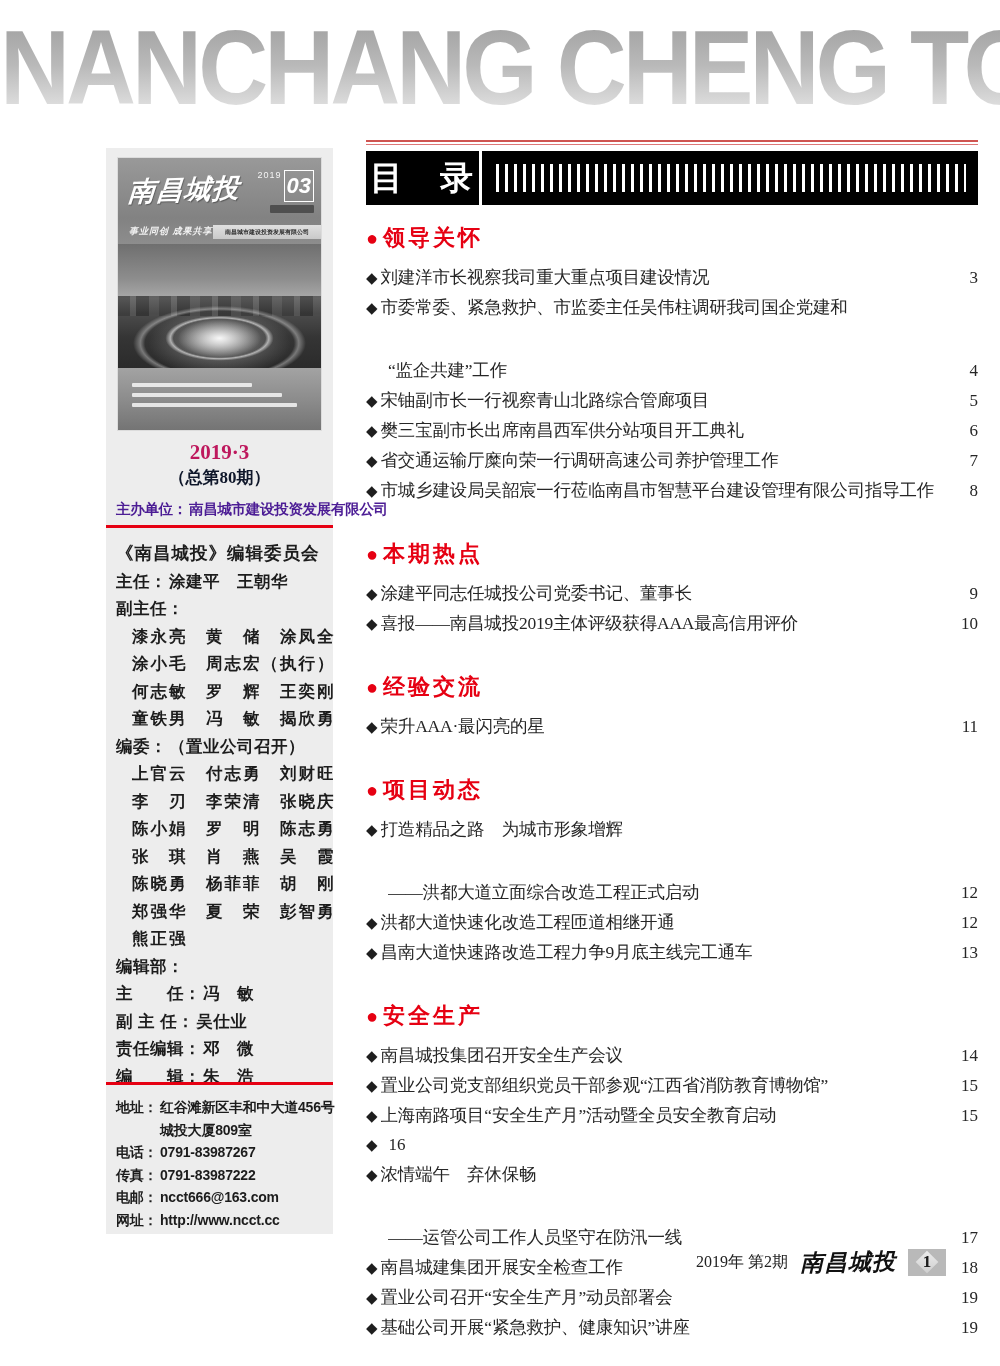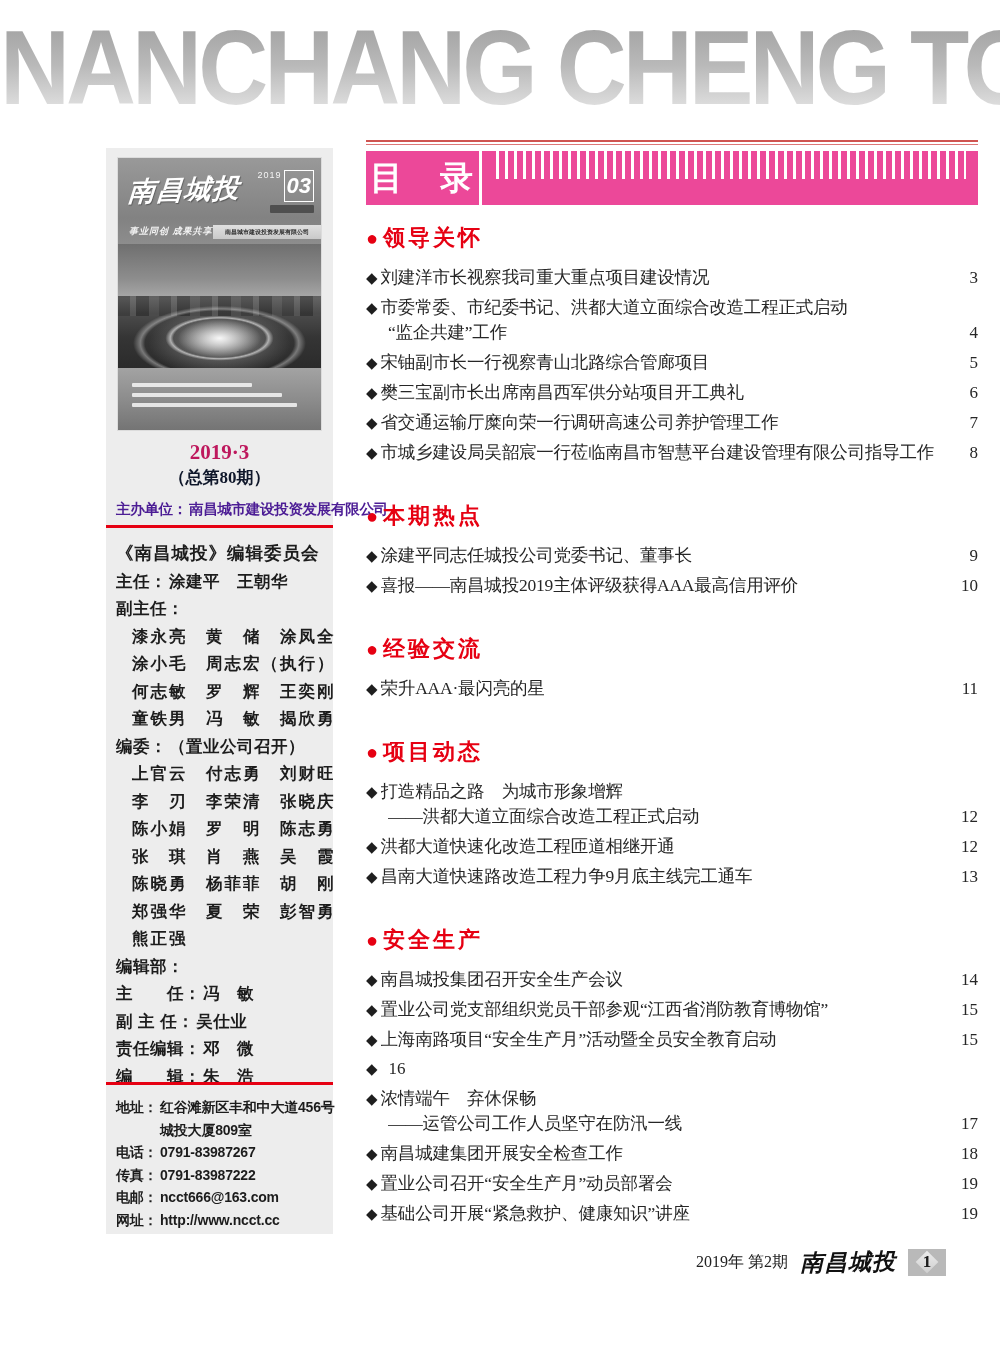--- a/index.html
+++ b/index.html
@@ -78,39 +78,39 @@
   .c-label { margin-right:2px; }
 
   .contact { position:absolute; left:10px; top:948px; width:212px; color:#1c1c1c;
      font-weight:bold; }
   .k-row { line-height:22.5px; font-size:14px; white-space:nowrap; letter-spacing:-.2px; }
   .k-label { display:inline-block; min-width:44px; }
 
   
   .main { position:absolute; left:366px; top:140px; width:612px; }
   .top-rule { height:5px; border-top:2px solid #cf5450; border-bottom:1px solid #d77; margin-bottom:6px; }
-  .banner { height:54px; background:#ec4899; display:flex; }
+  .banner { height:54px; background:#000000; display:flex; align-items:center; }
   .banner-title { width:116px; flex:none; text-align:center; color:#fff; font-weight:bold;
      font-size:33px; letter-spacing:2px; border-right:3px solid #fff; line-height:54px;
      white-space:nowrap; }
   .ticks { flex:1; height:28px; margin:0 12px 0 14px;
      background:repeating-linear-gradient(90deg,#fff 0 3px, rgba(255,255,255,0) 3px 9px); }
 
   .sec-head { display:flex; align-items:center; margin-top:18px; height:30px; margin-bottom:12px; }
   .toc-section:first-child .sec-head { margin-top:18px; }
   .toc-section + .toc-section .sec-head { margin-top:36px; }
   .dot { color:#e60012; font-size:20px; margin-right:5px; line-height:1; }
   .sec-label { color:#e60012; font-weight:bold; font-size:22px; letter-spacing:3px; }
 
   .toc-item { margin-bottom:5px; font-family:"Liberation Serif", serif; color:#262626; }
   .row { display:flex; align-items:baseline; line-height:24px; font-size:17.5px;
      white-space:nowrap; }
   .diamond { flex:none; font-size:15px; margin-right:3px; color:#1e1e1e; }
   .ttl { flex:1 1 auto; min-width:0; overflow:hidden; letter-spacing:-.2px; }
-  .row.cont { padding-left:22px; }
+  .row.cont { padding-left:22px;margin-top:38px; }
   .pg { flex:none; font-size:17px; padding-left:8px; color:#262626; }
 
   
   .footer { position:absolute; top:1246px; left:366px; width:612px; height:32px;
      display:flex; justify-content:flex-end; align-items:center; gap:12px; padding-right:32px; }
   .f-issue { font-family:"Liberation Serif", serif; font-size:16px; color:#222; }
   .f-brand { font-family:"Liberation Serif", serif; font-weight:bold; font-style:italic;
      font-size:23px; color:#111; transform:rotate(-1deg); letter-spacing:1px; }
   .pgbox { position:relative; width:38px; height:27px; background:#b9b9b9; flex:none; }
   .pgbox .dia { position:absolute; inset:0; margin:auto; width:16px; height:16px;
@@ -205,21 +205,21 @@
           <div class="toc-item">
             <div class="row">
               <span class="diamond">◆</span>
               <span class="ttl">刘建洋市长视察我司重大重点项目建设情况</span>
               <span class="pg">3</span>
             </div>
           </div>
           <div class="toc-item">
             <div class="row">
               <span class="diamond">◆</span>
-              <span class="ttl">市委常委、市纪委书记、洪都大道立面综合改造工程正式启动</span>
+              <span class="ttl">市委常委、紧急救护、市监委主任吴伟柱调研我司国企党建和</span>
             </div>
             <div class="row cont">
               <span class="ttl">“监企共建”工作</span>
               <span class="pg">4</span>
             </div>
           </div>
           <div class="toc-item">
             <div class="row">
               <span class="diamond">◆</span>
               <span class="ttl">宋铀副市长一行视察青山北路综合管廊项目</span>

